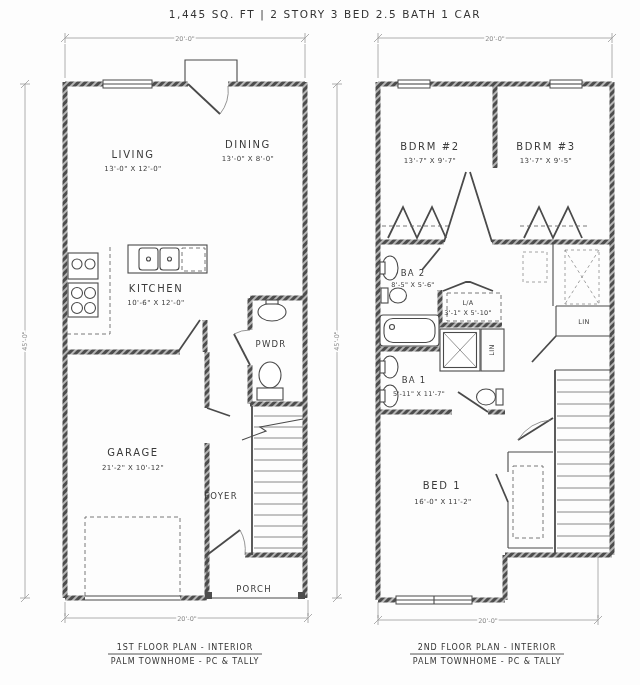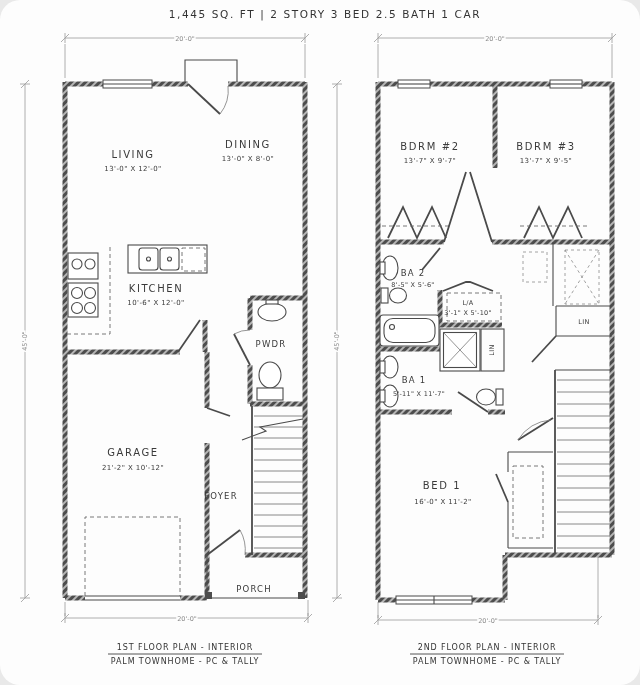--- a/index.html
+++ b/index.html
@@ -1,17 +1,17 @@
 <!DOCTYPE html>
 <html><head>
 <meta charset="utf-8">
 <style>
   html,body{margin:0;padding:0;background:#e9e9e9;}
   .page{width:640px;height:685px;background:#fdfdfd;position:relative;margin:0 auto;
-        font-family:"DejaVu Sans","Liberation Sans",sans-serif;border-radius:20px;}
+        font-family:"DejaVu Sans","Liberation Sans",sans-serif;}
   svg{display:block;}
   text{font-family:"DejaVu Sans","Liberation Sans",sans-serif;fill:#3a3a3a;}
   .title-txt{font-size:10.5px;letter-spacing:1.6px;fill:#333;}
   .room{font-size:10px;letter-spacing:1.6px;}
   .room-sm{font-size:8.5px;letter-spacing:1.2px;}
   .dims{font-size:7px;letter-spacing:0.4px;}
   .tiny{font-size:6.5px;letter-spacing:0.3px;}
   .caption{font-size:8px;letter-spacing:0.9px;fill:#333;}
   .dim-label{font-size:6.5px;fill:#8a8a8a;paint-order:stroke;stroke:#fdfdfd;stroke-width:3px;}
   .wall{stroke:url(#hatch);stroke-width:5;fill:none;}

